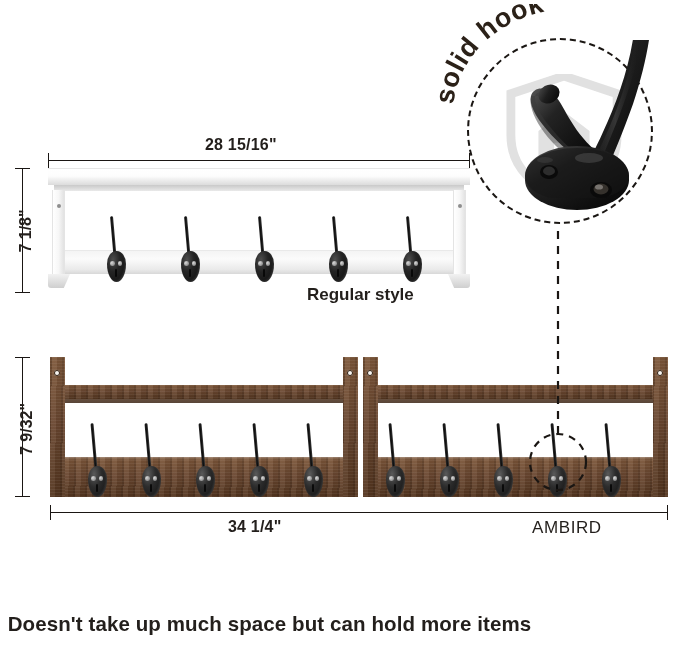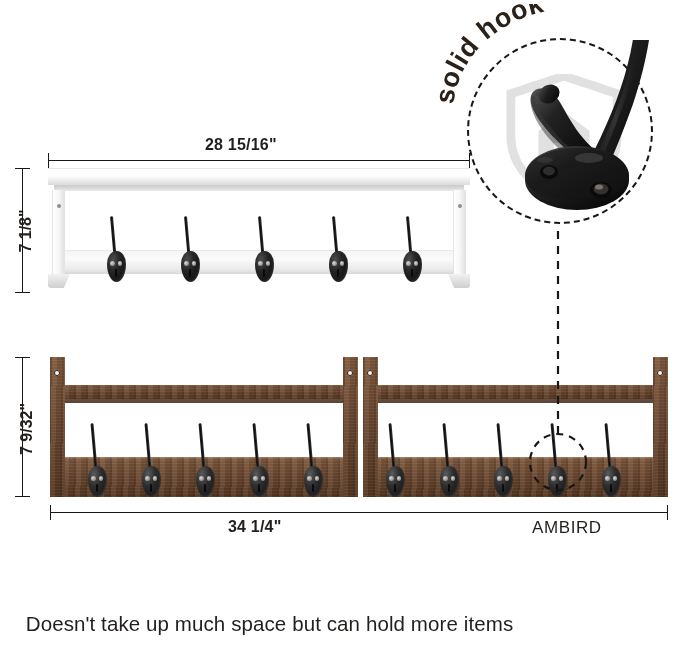--- a/index.html
+++ b/index.html
@@ -166,21 +166,21 @@
   .leader {
     position: absolute; left: 0; top: 0;
   }
 
   
   .brand {
     position: absolute; font-size: 17px; font-weight: 400; letter-spacing: .6px; color: #231f1c;
   }
   .tagline {
     position: absolute; left: 0; top: 612px; width: 539px; text-align: center;
-    font-size: 20.5px; font-weight: 400; color: #231f1c; letter-spacing: .1px;
+    font-size: 20.5px; font-weight: 700; color: #231f1c; letter-spacing: .1px;
   }
 </style>
 </head>
 <body>
 
 <div id="stage">
 
   <div class="dim-h" style="left:48px; top:160px; width:422px;"></div>
   <div class="dim-label" style="left:205px; top:136px;">28 15/16"</div>
 
@@ -240,20 +240,21 @@
         <div class="stem"></div>
         <div class="plate">
           <div class="screw s1"></div>
           <div class="screw s2"></div>
           <div class="slot"></div>
         </div>
       </div>
     </div>
   </div>
 
+  <div class="style-label" style="left:307px; top:285px;">Regular style</div>
 
   <div class="dim-v" style="left:22px; top:357px; height:140px;"></div>
   <div class="dim-label-v" style="left:-28px; top:420px; width:110px; text-align:center;">7 9/32"</div>
 
   <div id="wood-unit">
     <div class="wood-shelf-rail wood-grain"></div>
     <div class="wood-shelf-lip"></div>
 
     <div class="wood-hook-board wood-grain"></div>
 

